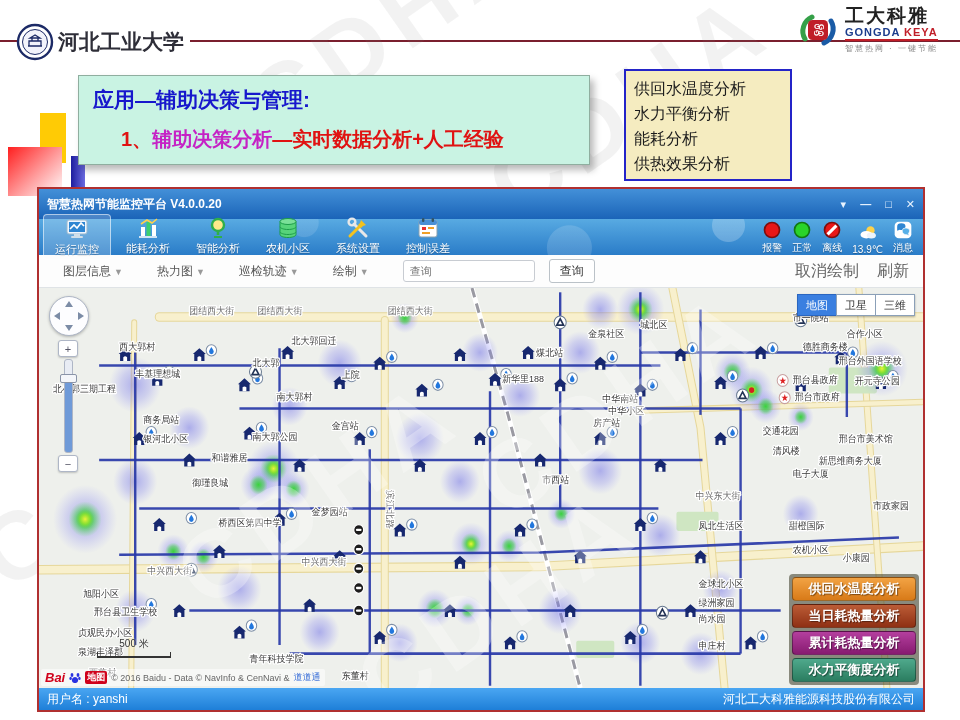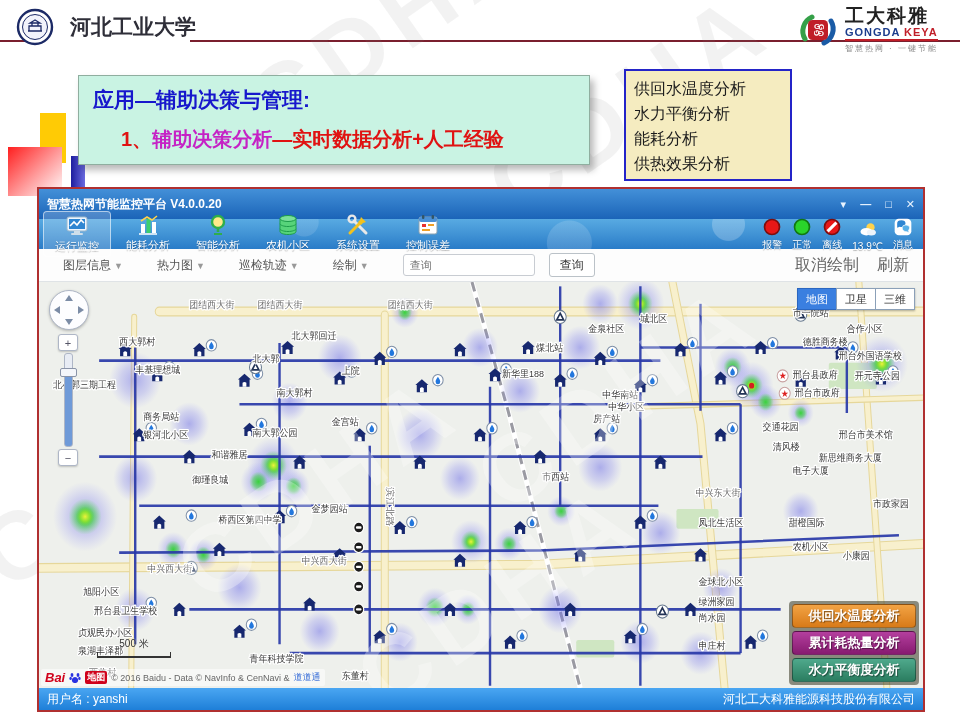--- a/index.html
+++ b/index.html
@@ -4,21 +4,21 @@
 <style>
   html,body{margin:0;padding:0;}
   body{width:960px;height:720px;position:relative;background:#fff;overflow:hidden;
        font-family:"Liberation Sans","DejaVu Sans",sans-serif;}
   
   .wm{position:absolute;font-weight:bold;font-size:96px;letter-spacing:10px;
       transform:rotate(-35deg);color:#888;opacity:.10;pointer-events:none;z-index:5;}
   .wm.w{color:#fff;opacity:.30;z-index:30;}
   
   .hdr-line{position:absolute;height:2px;background:#7a1f2e;z-index:2;}
-  .uni{position:absolute;left:16px;top:8px;display:flex;align-items:center;gap:16px;z-index:3;}
+  .uni{position:absolute;left:16px;top:23px;display:flex;align-items:center;gap:4px;z-index:3;}
   .uni-name{font-family:"Liberation Serif","DejaVu Serif",serif;font-size:21px;font-weight:bold;color:#2e2e38;}
   .corp{position:absolute;right:22px;top:6px;display:flex;align-items:center;gap:7px;z-index:3;}
   .corp-cn{font-size:19px;font-weight:bold;color:#222;letter-spacing:2px;line-height:20px;}
   .corp-en{font-size:11px;font-weight:bold;letter-spacing:1px;}
   .corp-en .g1{color:#1a3c8c}.corp-en .g2{color:#c01e28}
   .corp-rule{height:2px;background:#c01e28;margin:1px 0 2px 0;}
   .corp-tag{font-size:8px;color:#8a8a8a;letter-spacing:2px;}
   
   .title-box{position:absolute;left:78px;top:75px;width:512px;height:90px;background:#c9f3e3;
      border:1px solid #8fae9f;box-shadow:4px 5px 7px rgba(0,0,0,.28);z-index:6;padding:10px 0 0 14px;box-sizing:border-box;}
@@ -34,21 +34,21 @@
   .dec-blue{position:absolute;left:71px;top:156px;width:14px;height:100px;
      background:linear-gradient(90deg,#1d1d9e,#6a6ae0);z-index:4;}
   
   .app{position:absolute;left:37px;top:187px;width:888px;height:525px;border:2px solid #b03030;
      box-sizing:border-box;display:flex;flex-direction:column;z-index:10;background:#fff;}
   .titlebar{height:30px;background:linear-gradient(#4390d8,#1b64b8);display:flex;align-items:center;
      color:#fff;font-size:12px;font-weight:bold;padding:0 8px;flex:0 0 auto;}
   .titlebar .sp{flex:1}
   .winctl{display:flex;gap:14px;font-size:11px;color:#eaf4ff;}
   .winctl span{cursor:default}
-  .toolbar{height:30px;flex:0 0 auto;position:relative;display:flex;align-items:center;
+  .toolbar{height:36px;flex:0 0 auto;position:relative;display:flex;align-items:center;
      background:linear-gradient(#58aae2,#2a7cc8);
      background-image:radial-gradient(circle at 78% 18%,rgba(255,255,255,.22) 0 16px,transparent 17px),
        radial-gradient(circle at 60% 80%,rgba(255,255,255,.14) 0 22px,transparent 23px),
        radial-gradient(circle at 30% 10%,rgba(255,255,255,.12) 0 14px,transparent 15px),
        linear-gradient(#58aae2,#2a7cc8);padding-left:4px;}
   .nav-item{width:66px;height:44px;display:flex;flex-direction:column;align-items:center;justify-content:center;
      color:#fff;border-radius:4px;margin-right:4px;}
   .nav-item.active{background:rgba(255,255,255,.20);border:1px solid rgba(255,255,255,.55);}
   .nav-icon{width:24px;height:24px;display:block;}
   .nav-icon svg{width:24px;height:24px;display:block;}
@@ -652,20 +652,21 @@
           <ellipse cx="10.4" cy="6.4" rx="1.2" ry="1.7" fill="#2932e1"></ellipse>
         <path d="M6 5C8.5 5 10 8 8.5 10 7.5 11.3 4.5 11.3 3.5 10 2 8 3.5 5 6 5Z" fill="#2932e1"></path>
       </svg>
       <span class="bai-box">地图</span>
       <span>© 2016 Baidu - Data © NavInfo &amp; CenNavi &amp; </span>
       <span class="dd-link">道道通</span>
     </div>
 
     <div class="abtns" id="analysis-btns">
         <div class="abtn" style="background: linear-gradient(rgb(242, 163, 68), rgb(216, 122, 24));">供回水温度分析</div>
+        <div class="abtn" style="background: linear-gradient(rgb(187, 92, 54), rgb(143, 48, 20));">当日耗热量分析</div>
         <div class="abtn" style="background: linear-gradient(rgb(180, 63, 158), rgb(135, 26, 112));">累计耗热量分析</div>
         <div class="abtn" style="background: linear-gradient(rgb(79, 169, 140), rgb(43, 125, 96));">水力平衡度分析</div>
       </div>
 
     <div class="wm w" style="left:120px;top:150px">CDHA</div>
     <div class="wm w" style="left:420px;top:60px">CDHA</div>
     <div class="wm w" style="left:300px;top:260px">CDHA</div>
   </div>
 
   <div class="sbar">

